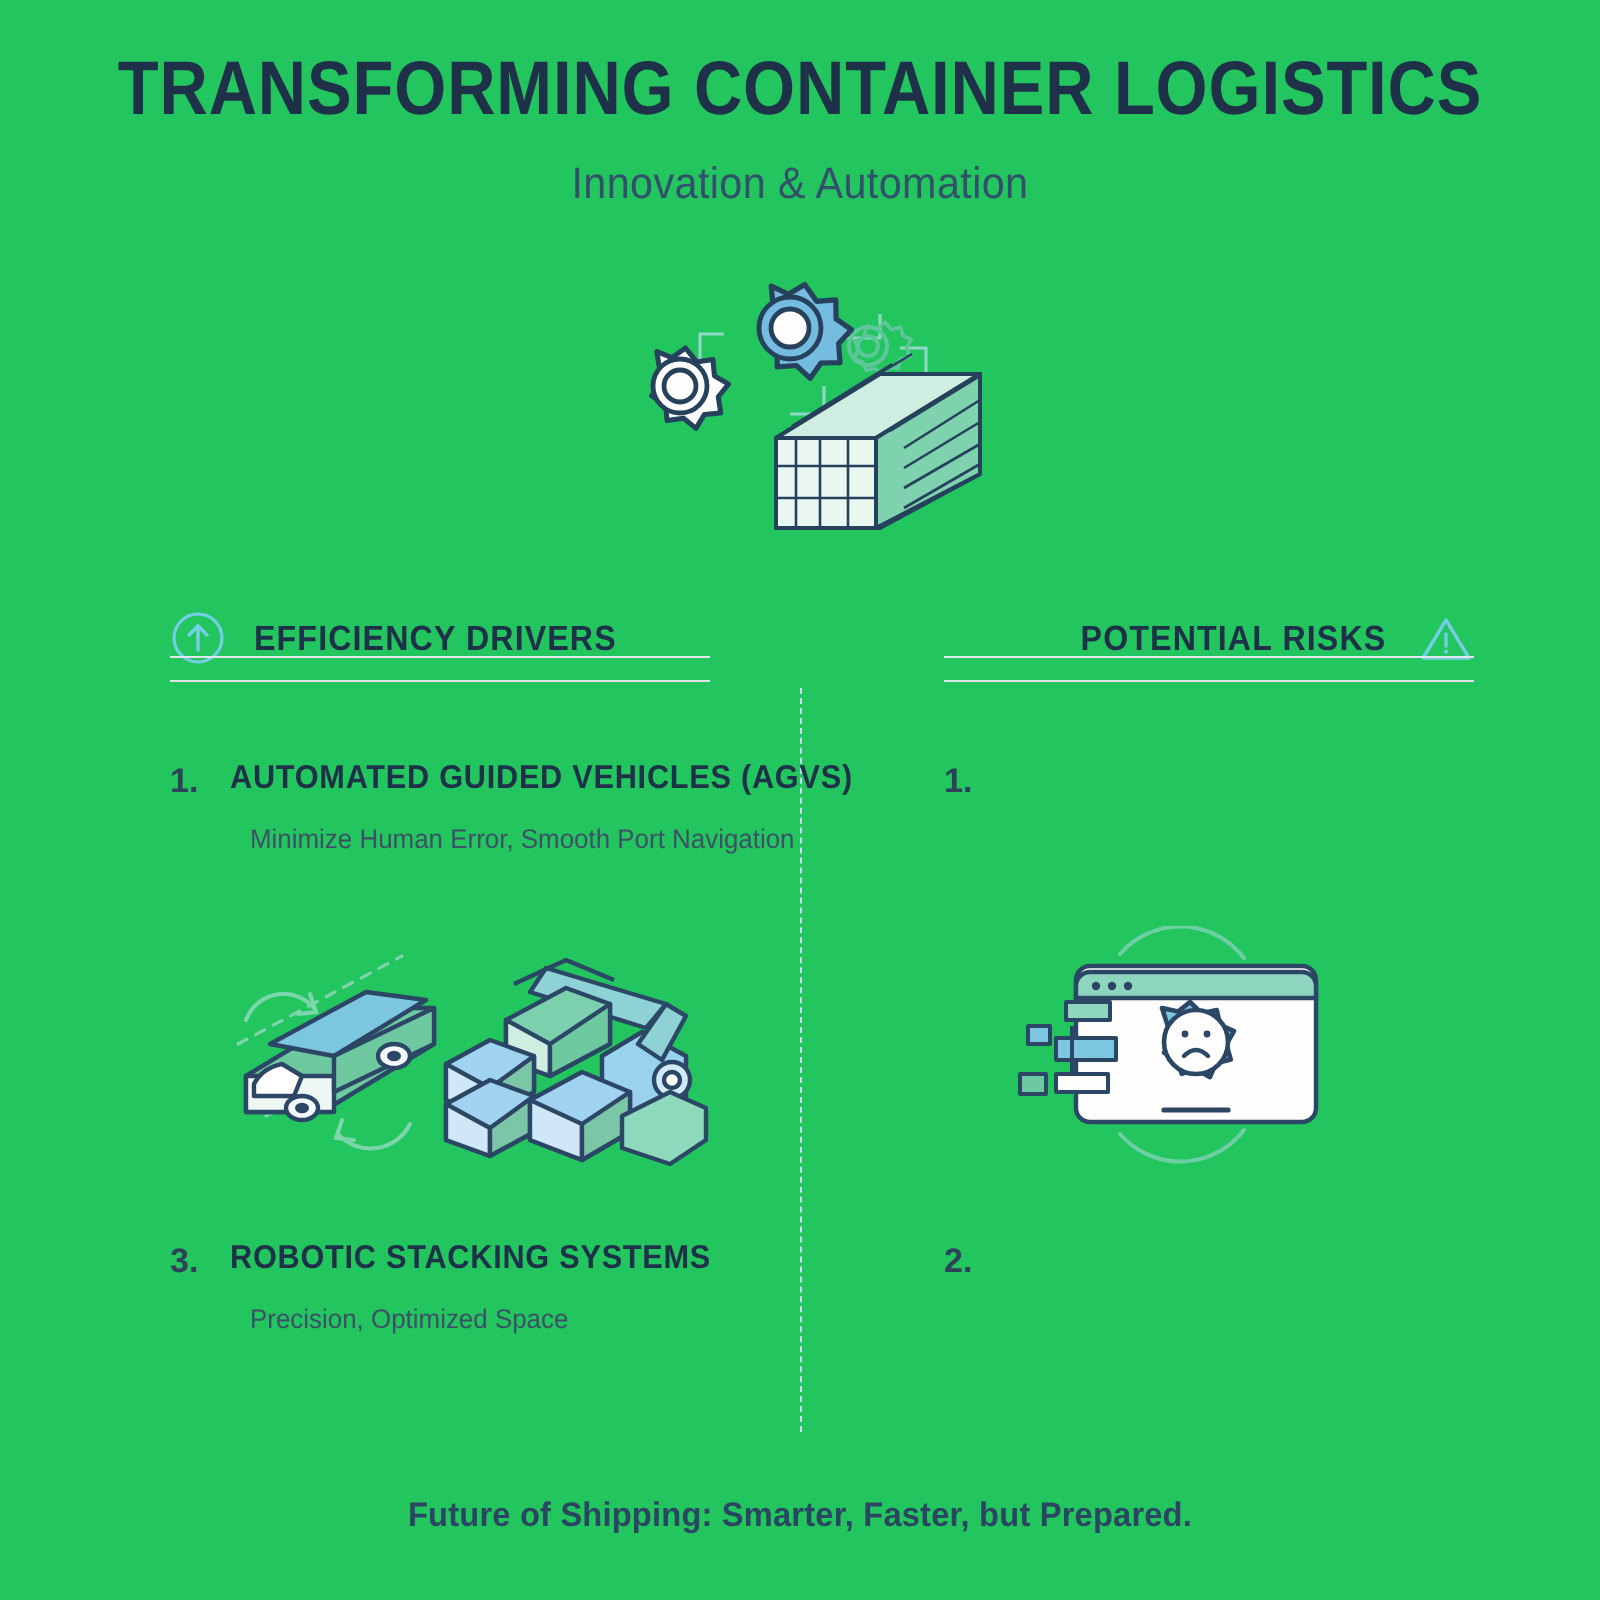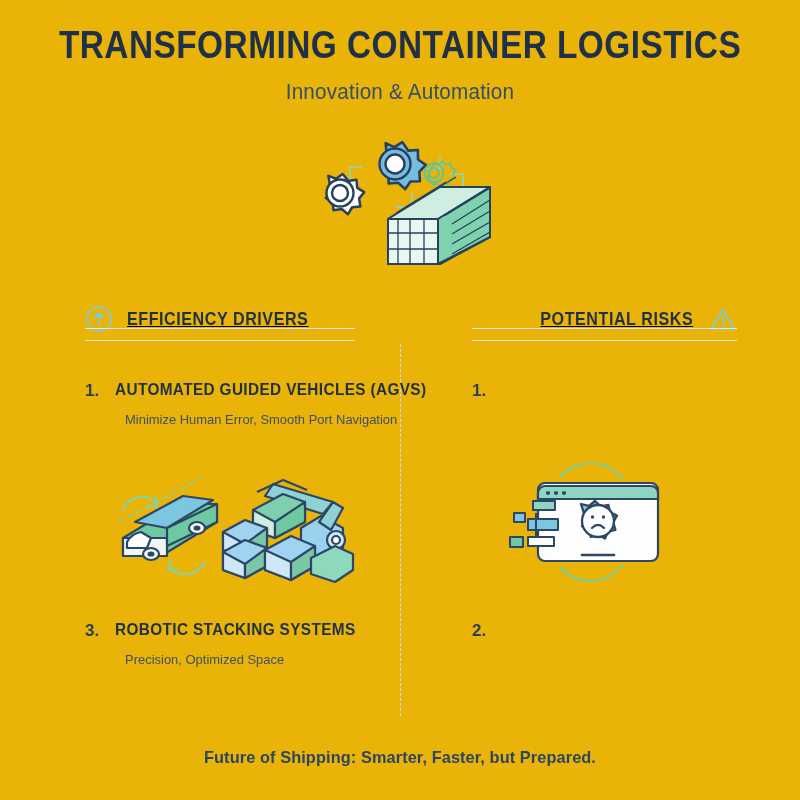--- a/index.html
+++ b/index.html
@@ -2,21 +2,21 @@
 <html><head>
 <meta charset="utf-8">
 <style>
   * { box-sizing: border-box; margin: 0; padding: 0; }
   html, body {
     width: 800px; height: 800px;
     background: #fdfdfd;
     font-family: "Liberation Sans", sans-serif;
     overflow: hidden;
   }
-  .page { position: relative; width: 800px; height: 800px; background: #eab308; }
+  .page { position: relative; width: 800px; height: 800px; background: #22c55e; }
 
   
   .header { padding-top: 26px; text-align: center; }
   .title {
     font-family: "Liberation Sans Narrow", "Liberation Sans", sans-serif;
     font-size: 38px; font-weight: 700; letter-spacing: 0.5px;
     color: #1e3148; transform: scaleX(0.88); transform-origin: center;
     line-height: 1.05;
   }
   .subtitle {
@@ -27,21 +27,21 @@
 
   
   .hero { margin-top: 22px; display: flex; justify-content: center; align-items: center; height: 150px; }
 
   
   .columns { position: absolute; top: 298px; left: 0; width: 800px; height: 430px; }
   .col { position: absolute; top: 0; }
   .col-left  { left: 85px;  width: 270px; }
   .col-right { left: 472px; width: 265px; }
 
-  .col-head { display: flex; align-items: center; height: 42px; text-decoration: underline; }
+  .col-head { display: flex; align-items: center; height: 42px; }
   .col-head.right { justify-content: flex-end; }
   .col-title {
     font-family: "Liberation Sans Narrow", "Liberation Sans", sans-serif;
     font-size: 17.5px; font-weight: 700; letter-spacing: 0.6px;
     color: #1e3148; transform: scaleX(0.92); transform-origin: left center;
   }
   .col-head.right .col-title { transform-origin: right center; }
   .head-icon { width: 28px; height: 28px; flex: 0 0 28px; }
   .head-icon.left  { margin-right: 14px; }
   .head-icon.right { margin-left: 16px; }

